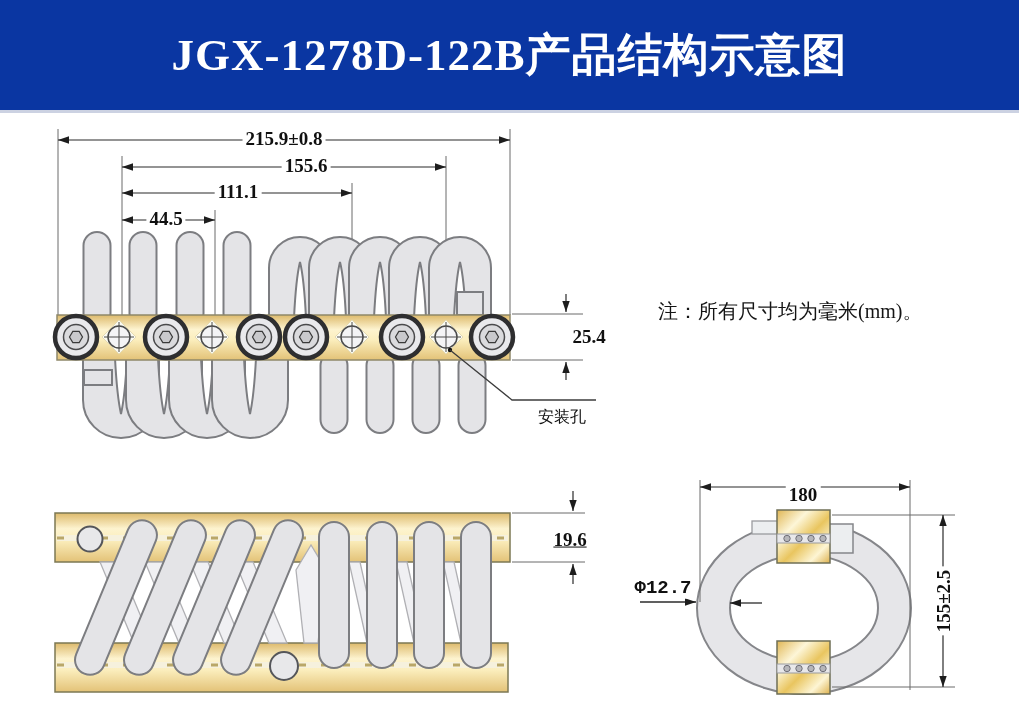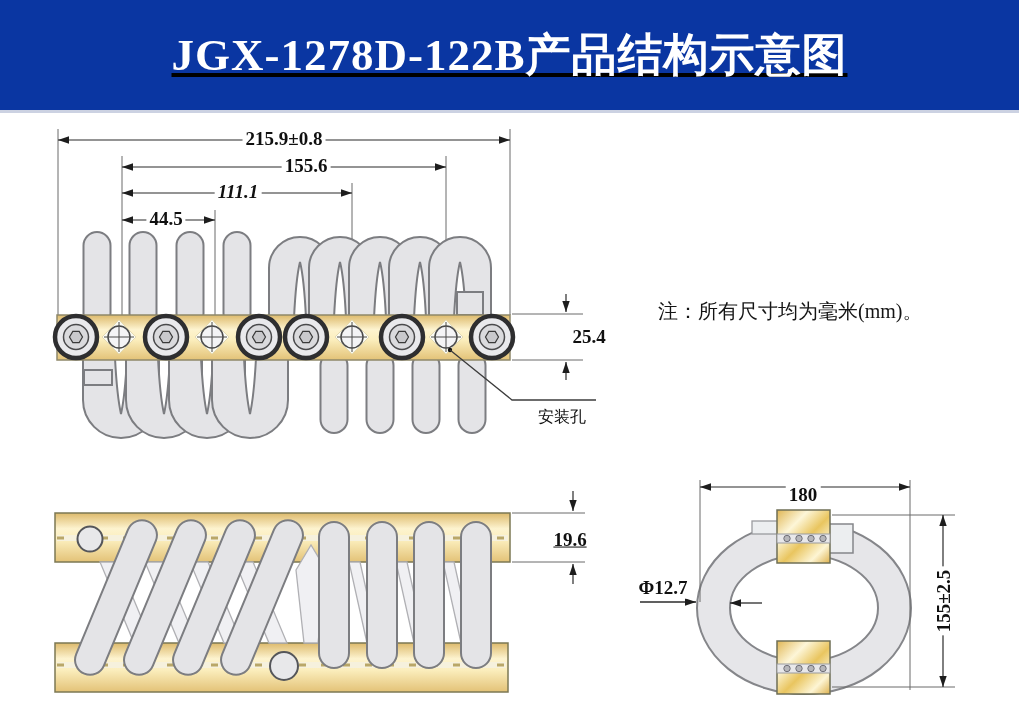--- a/index.html
+++ b/index.html
@@ -1,20 +1,20 @@
 <!DOCTYPE html>
 <html><head>
 <meta charset="utf-8">
 <style>
   html,body{margin:0;padding:0;}
   body{width:1019px;height:725px;background:#ffffff;position:relative;overflow:hidden;
        font-family:"Liberation Serif",serif;}
   .stage{position:absolute;left:0;top:0;width:1019px;height:725px;}
   .hdr{position:absolute;left:0;top:0;width:1019px;height:110px;background:#0a36a2;
-       border-bottom:3px solid #ccd2e2;display:flex;align-items:center;justify-content:center;text-decoration:underline;}
+       border-bottom:3px solid #ccd2e2;display:flex;align-items:center;justify-content:center;}
   .hdr h1{margin:0;color:#ffffff;font-size:45px;font-weight:bold;letter-spacing:1px;
           font-family:"Liberation Serif",serif;white-space:nowrap;}
   svg{position:absolute;left:0;top:0;}
   .lbl{position:absolute;transform:translate(-50%,-50%);font:bold 19px "Liberation Serif",serif;
        color:#101010;background:#ffffff;padding:0 3px;white-space:nowrap;line-height:1.1;}
   .lbl.rot{transform:translate(-50%,-50%) rotate(-90deg);}
   .lbl.cn{font-weight:normal;font-size:16px;background:transparent;}
   .note{position:absolute;left:658px;top:259px;font:20px "Liberation Serif",serif;color:#141414;
         white-space:nowrap;margin-top:39px;}
 </style>
@@ -237,23 +237,23 @@
       </g>
     </g>
   </svg>
 
   <div class="hdr">
     <h1>JGX-1278D-122B产品结构示意图</h1>
   </div>
 
   <div class="lbl" style="left:284px;top:139px;">215.9±0.8</div>
   <div class="lbl" style="left:296px;top:166px;margin-left:10px;">155.6</div>
-  <div class="lbl" style="left:238px;top:192px;font-style:italic;">111.1</div>
+  <div class="lbl" style="left:238px;top:192px;">111.1</div>
   <div class="lbl" style="left:166px;top:219px;">44.5</div>
   <div class="lbl" style="left:589px;top:337px;">25.4</div>
   <div class="lbl cn" style="left:562px;top:417px;">安装孔</div>
   <div class="note">注：所有尺寸均为毫米(mm)。</div>
   <div class="lbl" style="left:570px;top:540px;text-decoration:underline;">19.6</div>
   <div class="lbl" style="left:803px;top:495px;">180</div>
   <div class="lbl rot" style="left:944px;top:601px;">155±2.5</div>
-  <div class="lbl" style="left:663px;top:588px;">Φ12.7</div>
+  <div class="lbl" style="left:663px;top:588px;font-family:Liberation Mono, monospace;">Φ12.7</div>
 
 </div>
 
 </body></html>

